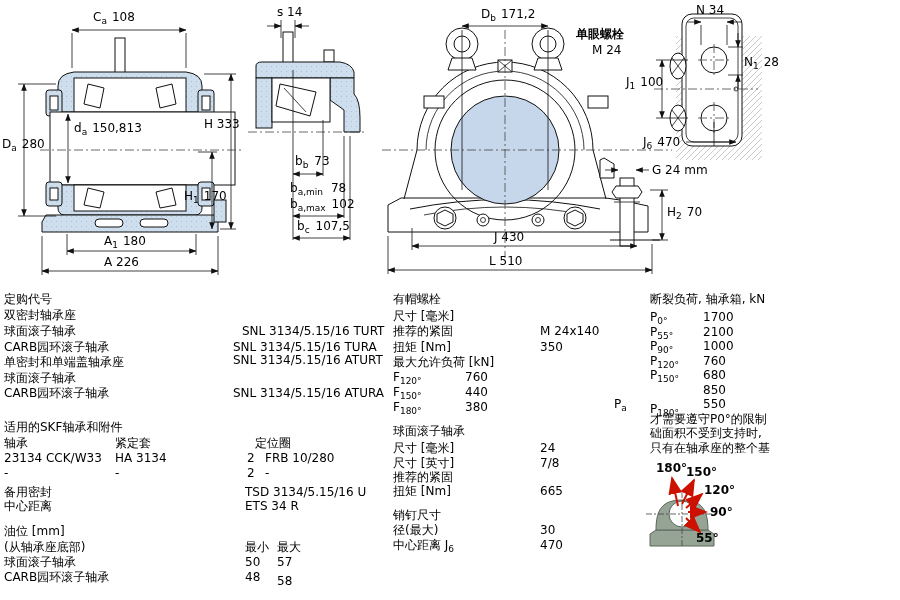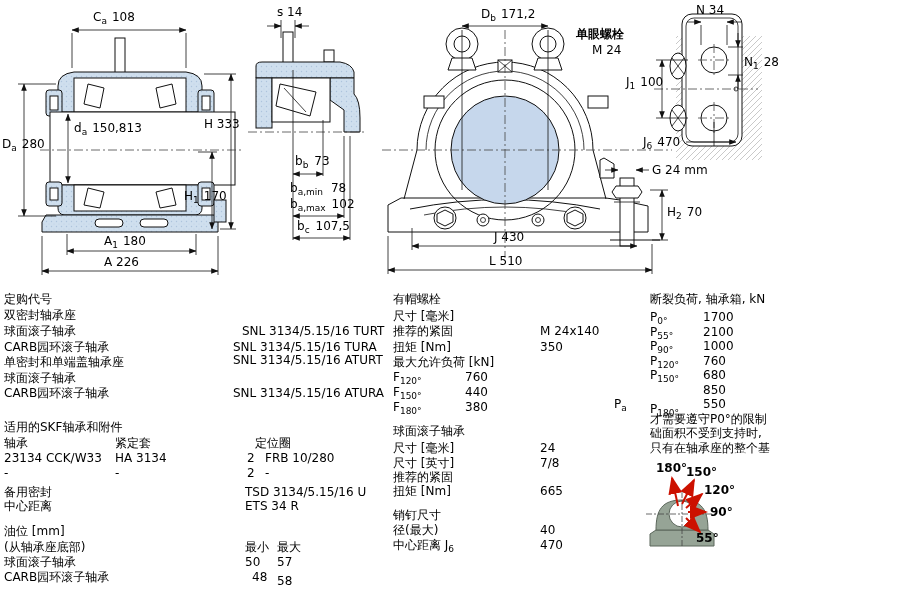--- a/index.html
+++ b/index.html
@@ -318,21 +318,21 @@
 <span class="t b" style="left:393px;top:424px">球面滚子轴承</span>
 <span class="t" style="left:393px;top:441px">尺寸 [毫米]</span>
 <span class="t" style="left:540px;top:441px">24</span>
 <span class="t" style="left:393px;top:456px">尺寸 [英寸]</span>
 <span class="t" style="left:540px;top:456px">7/8</span>
 <span class="t" style="left:393px;top:470px">推荐的紧固</span>
 <span class="t" style="left:393px;top:484px">扭矩 [Nm]</span>
 <span class="t" style="left:540px;top:484px">665</span>
 <span class="t b" style="left:393px;top:508px">销钉尺寸</span>
 <span class="t" style="left:393px;top:523px">径(最大)</span>
-<span class="t" style="left:540px;top:523px">40</span>
+<span class="t" style="left:540px;top:523px">30</span>
 <span class="t" style="left:393px;top:538px"><span>中心距离 J</span><sub>6</sub></span>
 <span class="t" style="left:540px;top:538px">470</span>
 
 <span class="t b" style="left:4px;top:420px">适用的SKF轴承和附件</span>
 <span class="t b" style="left:4px;top:436px">轴承</span>
 <span class="t b" style="left:115px;top:436px">紧定套</span>
 <span class="t b" style="left:255px;top:436px">定位圈</span>
 <span class="t" style="left:4px;top:451px">23134 CCK/W33</span>
 <span class="t" style="left:115px;top:451px">HA 3134</span>
 <span class="t" style="left:247px;top:451px">2</span>
@@ -346,14 +346,14 @@
 <span class="t b" style="left:4px;top:499px">中心距离</span>
 <span class="t" style="left:245px;top:499px">ETS 34 R</span>
 <span class="t b" style="left:4px;top:524px">油位 [mm]</span>
 <span class="t" style="left:4px;top:540px">(从轴承座底部)</span>
 <span class="t" style="left:245px;top:540px">最小</span>
 <span class="t" style="left:277px;top:540px">最大</span>
 <span class="t" style="left:4px;top:555px">球面滚子轴承</span>
 <span class="t" style="left:245px;top:555px">50</span>
 <span class="t" style="left:277px;top:555px">57</span>
 <span class="t" style="left:4px;top:570px">CARB园环滚子轴承</span>
-<span class="t" style="left:252px;top:570px">48</span>
+<span class="t" style="left:245px;top:570px">48</span>
 <span class="t" style="left:277px;top:574px">58</span>
 
 </body></html>

